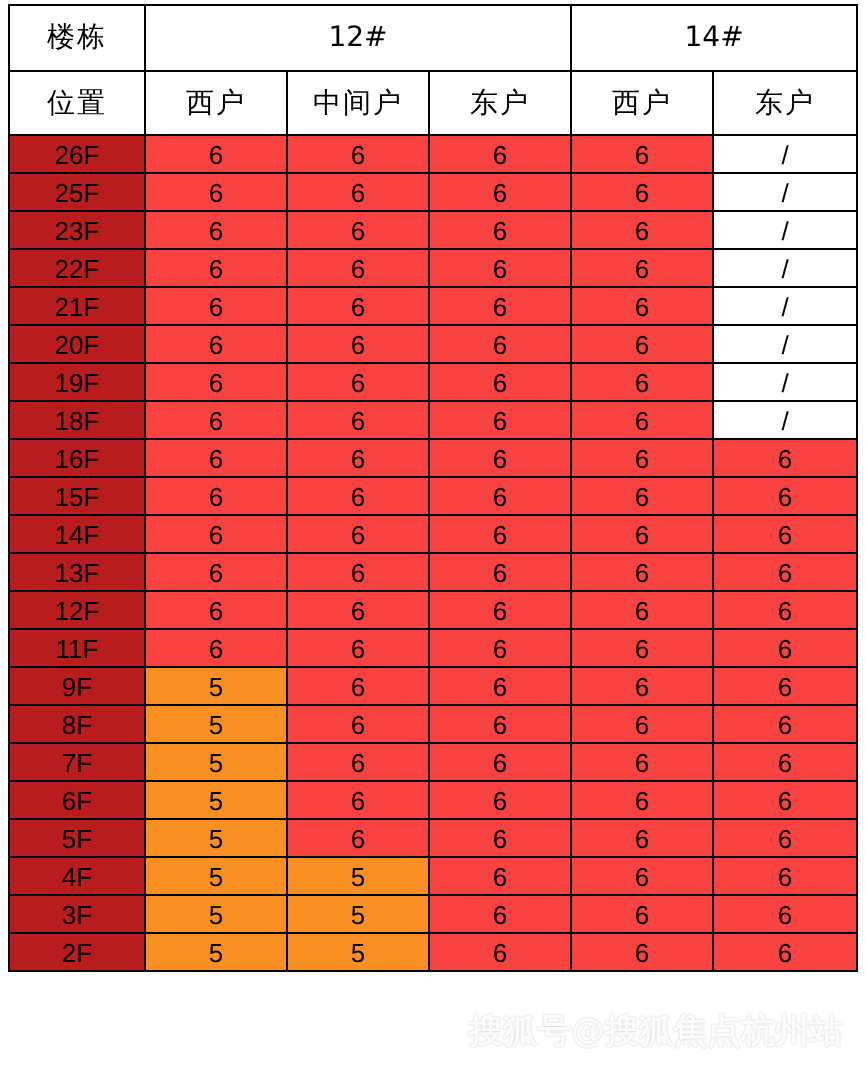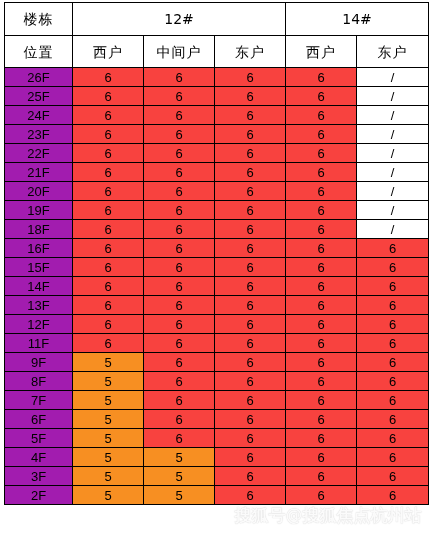--- a/index.html
+++ b/index.html
@@ -68,21 +68,21 @@
   }
 
   
   tr.body-row td {
     height: 18px;
     font-size: 13px;
   }
   td.floor {
     font-family: "Liberation Sans", sans-serif;
     font-size: 13px;
-    background: #a21caf;
+    background: #b91c1c;
   }
 
   td.cell-red {
     background: #f8423f;
   }
   td.cell-orange {
     background: #f78f22;
   }
   td.cell-blank {
     background: #ffffff;
@@ -148,28 +148,20 @@
         </tr>
         <tr class="body-row">
           <td class="floor">25F</td>
           <td class="cell-red">6</td>
           <td class="cell-red">6</td>
           <td class="cell-red">6</td>
           <td class="cell-red">6</td>
           <td class="cell-blank">/</td>
         </tr>
         <tr class="body-row">
-          <td class="floor">24F</td>
-          <td class="cell-red">6</td>
-          <td class="cell-red">6</td>
-          <td class="cell-red">6</td>
-          <td class="cell-red">6</td>
-          <td class="cell-blank">/</td>
-        </tr>
-        <tr class="body-row">
           <td class="floor">23F</td>
           <td class="cell-red">6</td>
           <td class="cell-red">6</td>
           <td class="cell-red">6</td>
           <td class="cell-red">6</td>
           <td class="cell-blank">/</td>
         </tr>
         <tr class="body-row">
           <td class="floor">22F</td>
           <td class="cell-red">6</td>

